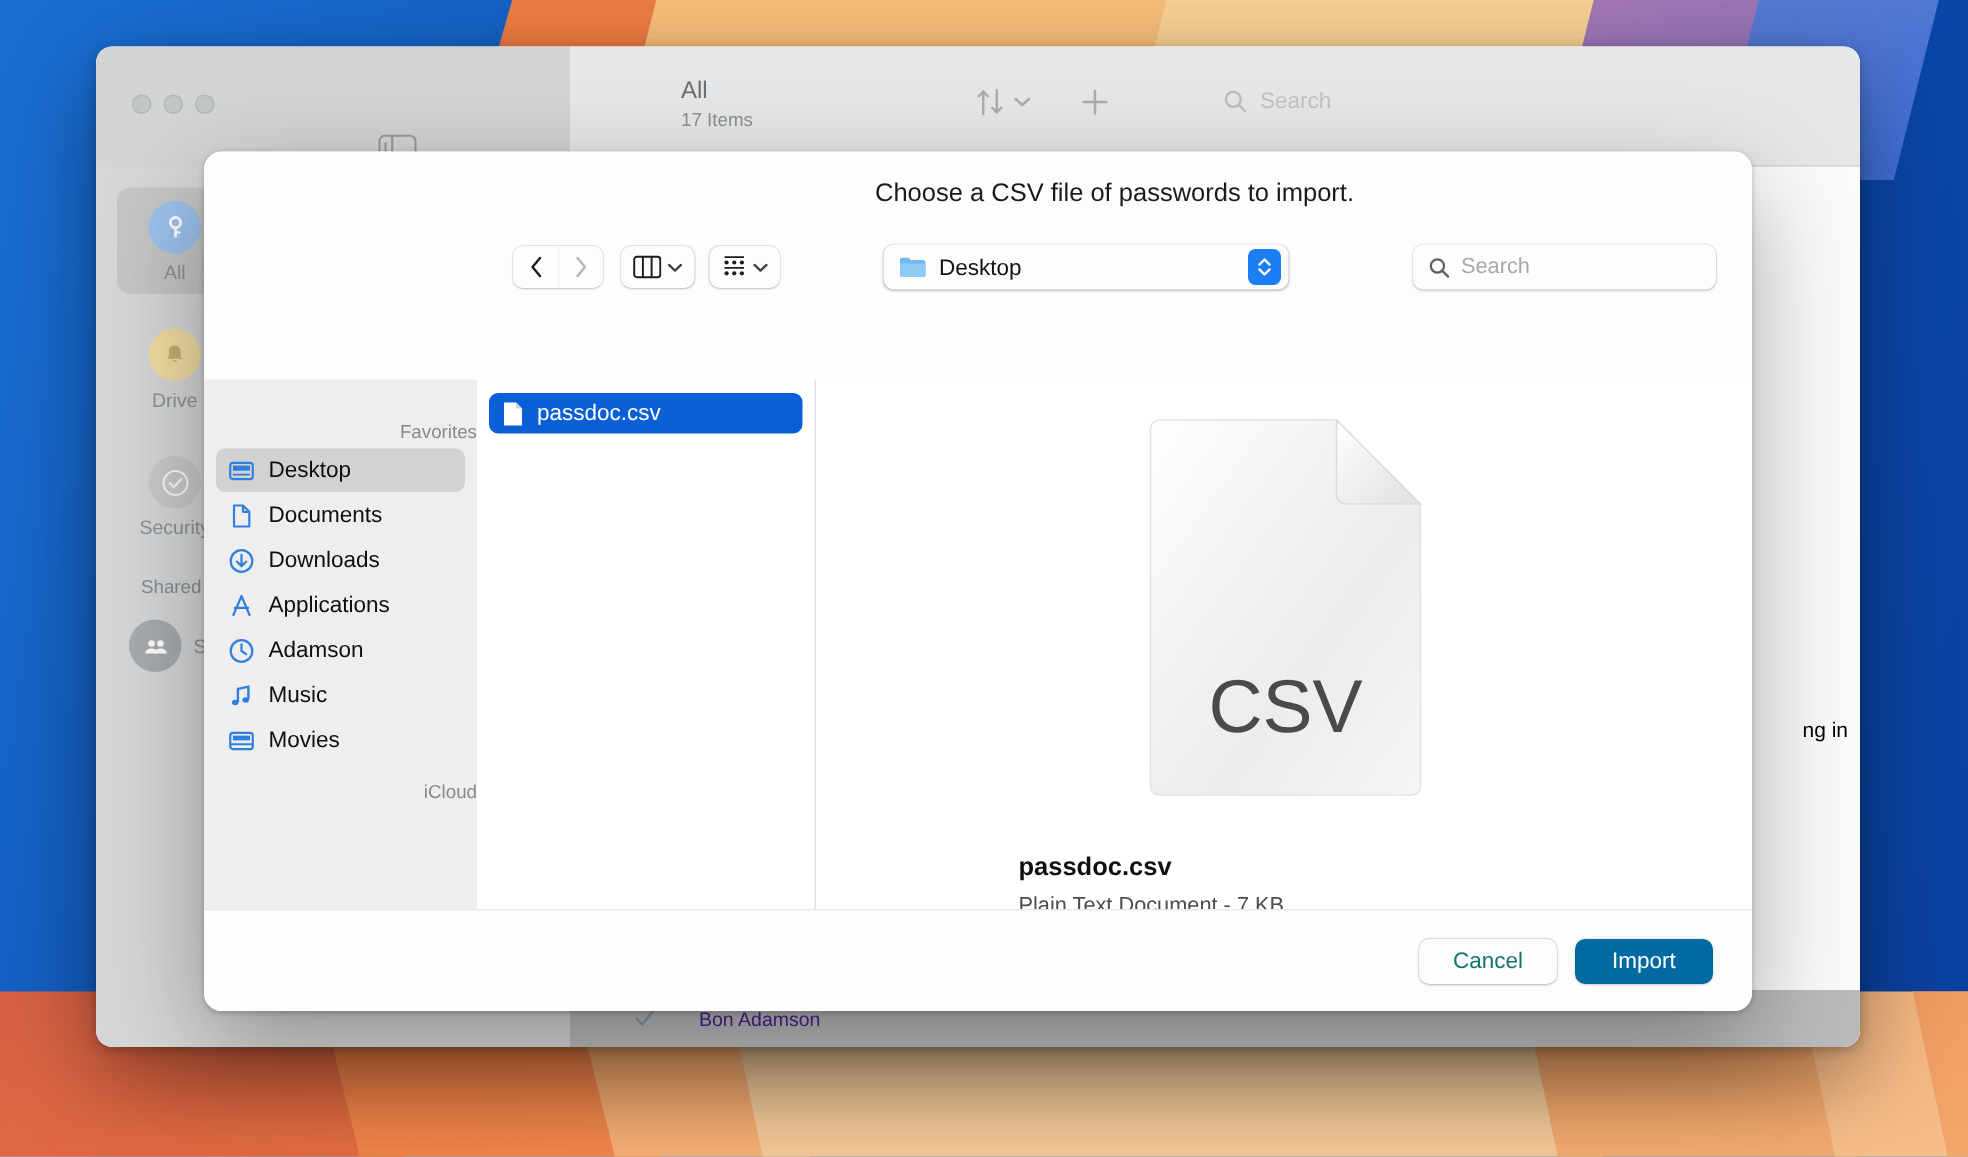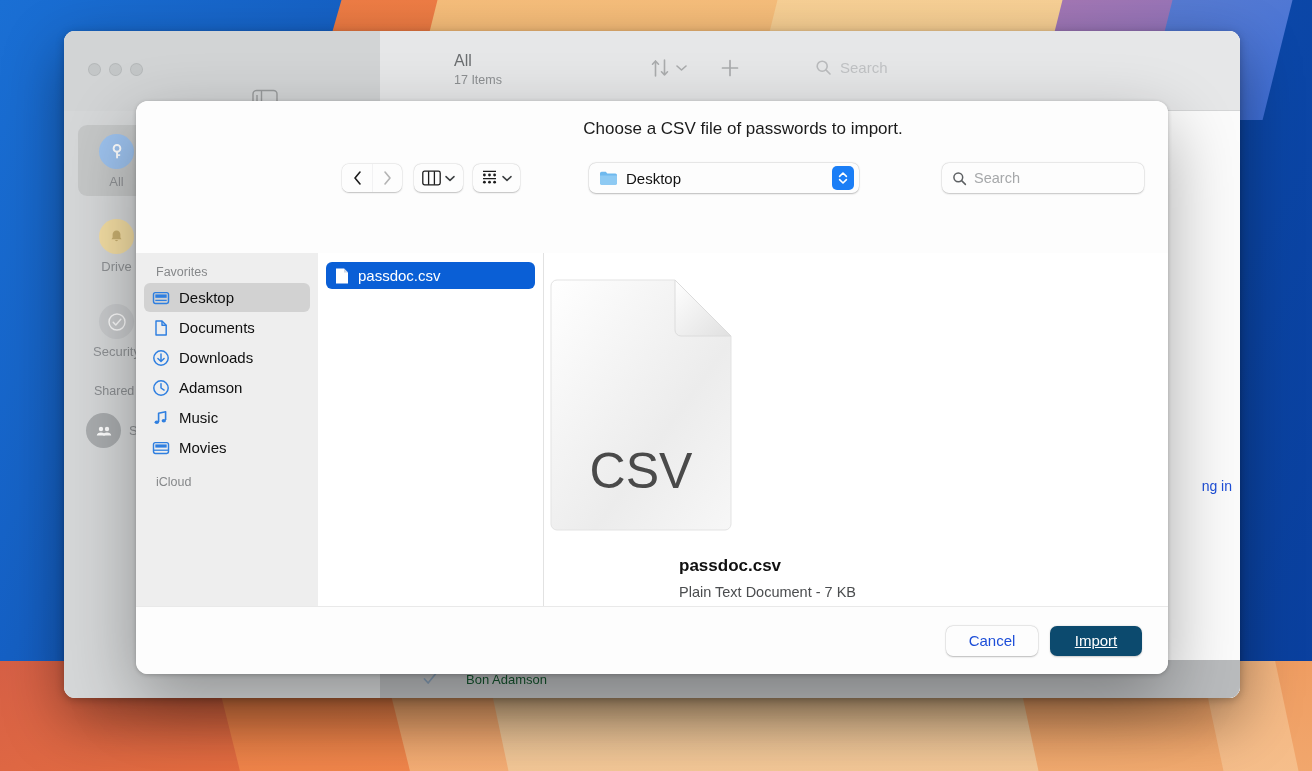--- a/index.html
+++ b/index.html
@@ -155,31 +155,31 @@
     display: flex; align-items: center; gap: 8px;
     opacity: 0.42;
   }
   #bg-search-text { font-size: 15px; color: #8e9194; }
   #bg-list-area {
     position: absolute; top: 81px; left: 0; right: 0; bottom: 0;
     background: #fbfbfb;
   }
   #bg-partial-text {
     position: absolute; right: 8px; top: 366px;
-    font-size: 14px; color: #1d4ed8; white-space: nowrap;
+    font-size: 14px; color: #000000; white-space: nowrap;
   }
   #bg-bottom-row {
     position: absolute; left: 0; right: 0; bottom: 0;
     height: 38px;
     background: #b9bbbd;
     display: flex; align-items: center;
   }
   #bg-bottom-check { margin-left: 42px; opacity: 0.4; }
   #bg-bottom-label {
-    margin-left: 28px; font-size: 13px; color: #14532d;
+    margin-left: 28px; font-size: 13px; color: #4c1d95;
   }
 
   
   #dialog {
     position: absolute;
     left: 136px; top: 101px; width: 1032px; height: 573px;
     background: #ffffff;
     border-radius: 12px;
     box-shadow: 0 26px 70px rgba(0,0,0,0.33), 0 1px 4px rgba(0,0,0,0.22);
     overflow: hidden;
@@ -258,21 +258,21 @@
     flex: 1 1 auto; display: flex; min-height: 0;
     position: relative;
   }
   #sidebar {
     width: 182px; flex: 0 0 182px;
     background: #eeeeee;
     padding-top: 0;
     overflow: hidden;
     position: absolute; left: 0; top: 0; bottom: 0;
   }
-  #sidebar-inner { padding-top: 0; }
+  #sidebar-inner { padding-top: 16px; text-align: right; }
   .sb-section-hdr {
     font-size: 12.5px; color: #86888a;
     padding: 12px 0 3px 20px;
     font-weight: 400;
   }
   .sb-row {
     display: flex; align-items: center; gap: 9px;
     height: 29px;
     margin: 1px 8px;
     padding: 0 8px;
@@ -299,22 +299,23 @@
     border-radius: 6px;
     display: flex; align-items: center; gap: 8px;
     padding: 0 8px;
   }
   #file-row-label { font-size: 15px; color: #fff; font-weight: 500; }
 
   #preview {
     position: absolute; left: 409px; right: 0; top: 0; bottom: 0;
     background: #ffffff;
     display: flex; flex-direction: column;
-    align-items: flex-start;
+    align-items: center;
     overflow: hidden;
+    gap: 12px;
   }
   #preview-icon-wrap {
     margin-top: 23px;
     width: 192px; height: 258px;
   }
   #preview-info {
     width: 100%;
     padding: 19px 28px 0 134px;
     box-sizing: border-box;
   }
@@ -337,27 +338,26 @@
     position: relative; z-index: 5;
   }
   .dlg-btn {
     height: 30px; min-width: 92px;
     border-radius: 7px;
     font-size: 15px;
     display: flex; align-items: center; justify-content: center;
     padding: 0 16px;
   }
   #cancel-button {
-    background: #fdfdfd; color: #1d4ed8;
+    background: #fdfdfd; color: #0f766e;
     box-shadow: 0 0.5px 1.8px rgba(0,0,0,0.24), 0 0 0 0.5px rgba(0,0,0,0.07);
   }
   #import-button {
-    background: #0c4a6e; color: #ffffff;
+    background: #0369a1; color: #ffffff;
     box-shadow: 0 0.5px 1.8px rgba(0,0,0,0.2);
-    text-decoration: underline;
   }
 </style>
 </head>
 <body>
 
 <div id="wallpaper">
   <div class="wp-shape wp-top-a"></div>
   <div class="wp-shape wp-top-b"></div>
   <div class="wp-shape wp-top-c"></div>
   <div class="wp-shape wp-top-d"></div>
@@ -575,20 +575,27 @@
 
         <div class="sb-row">
           <svg class="sb-icon" viewBox="0 0 18 18">
             <circle cx="9" cy="9" r="7.2" fill="none" stroke="#2f7fe0" stroke-width="1.45"></circle>
             <path d="M9 4.9v7.4M5.9 9.4L9 12.5l3.1-3.1" fill="none" stroke="#2f7fe0" stroke-width="1.45" stroke-linecap="round" stroke-linejoin="round"></path>
           </svg>
           <span class="sb-row-label">Downloads</span>
         </div>
 
 
+        <div class="sb-row">
+          <svg class="sb-icon" viewBox="0 0 18 18">
+            <path d="M9 2.4L14.4 15M9 2.4L3.6 15" fill="none" stroke="#2f7fe0" stroke-width="1.5" stroke-linecap="round"></path>
+            <line x1="4.6" y1="10.3" x2="13.4" y2="10.3" stroke="#2f7fe0" stroke-width="1.5" stroke-linecap="round"></line>
+          </svg>
+          <span class="sb-row-label">Applications</span>
+        </div>
 
         <div class="sb-row">
           <svg class="sb-icon" viewBox="0 0 18 18">
             <circle cx="9" cy="9" r="7.2" fill="none" stroke="#2f7fe0" stroke-width="1.45"></circle>
             <path d="M9 4.6V9l3.1 2.1" fill="none" stroke="#2f7fe0" stroke-width="1.45" stroke-linecap="round" stroke-linejoin="round"></path>
           </svg>
           <span class="sb-row-label">Adamson</span>
         </div>
 
         <div class="sb-row">

